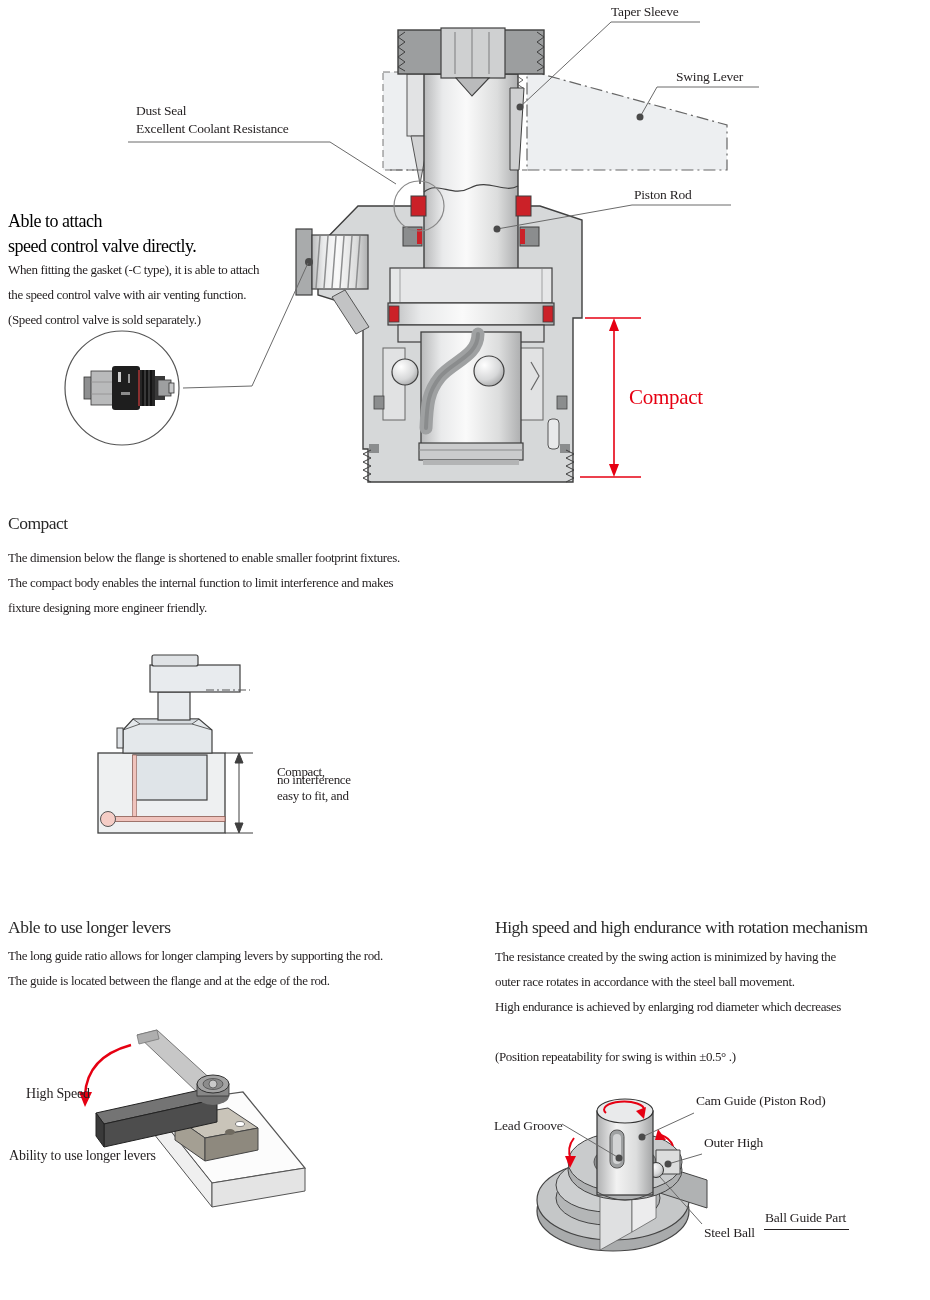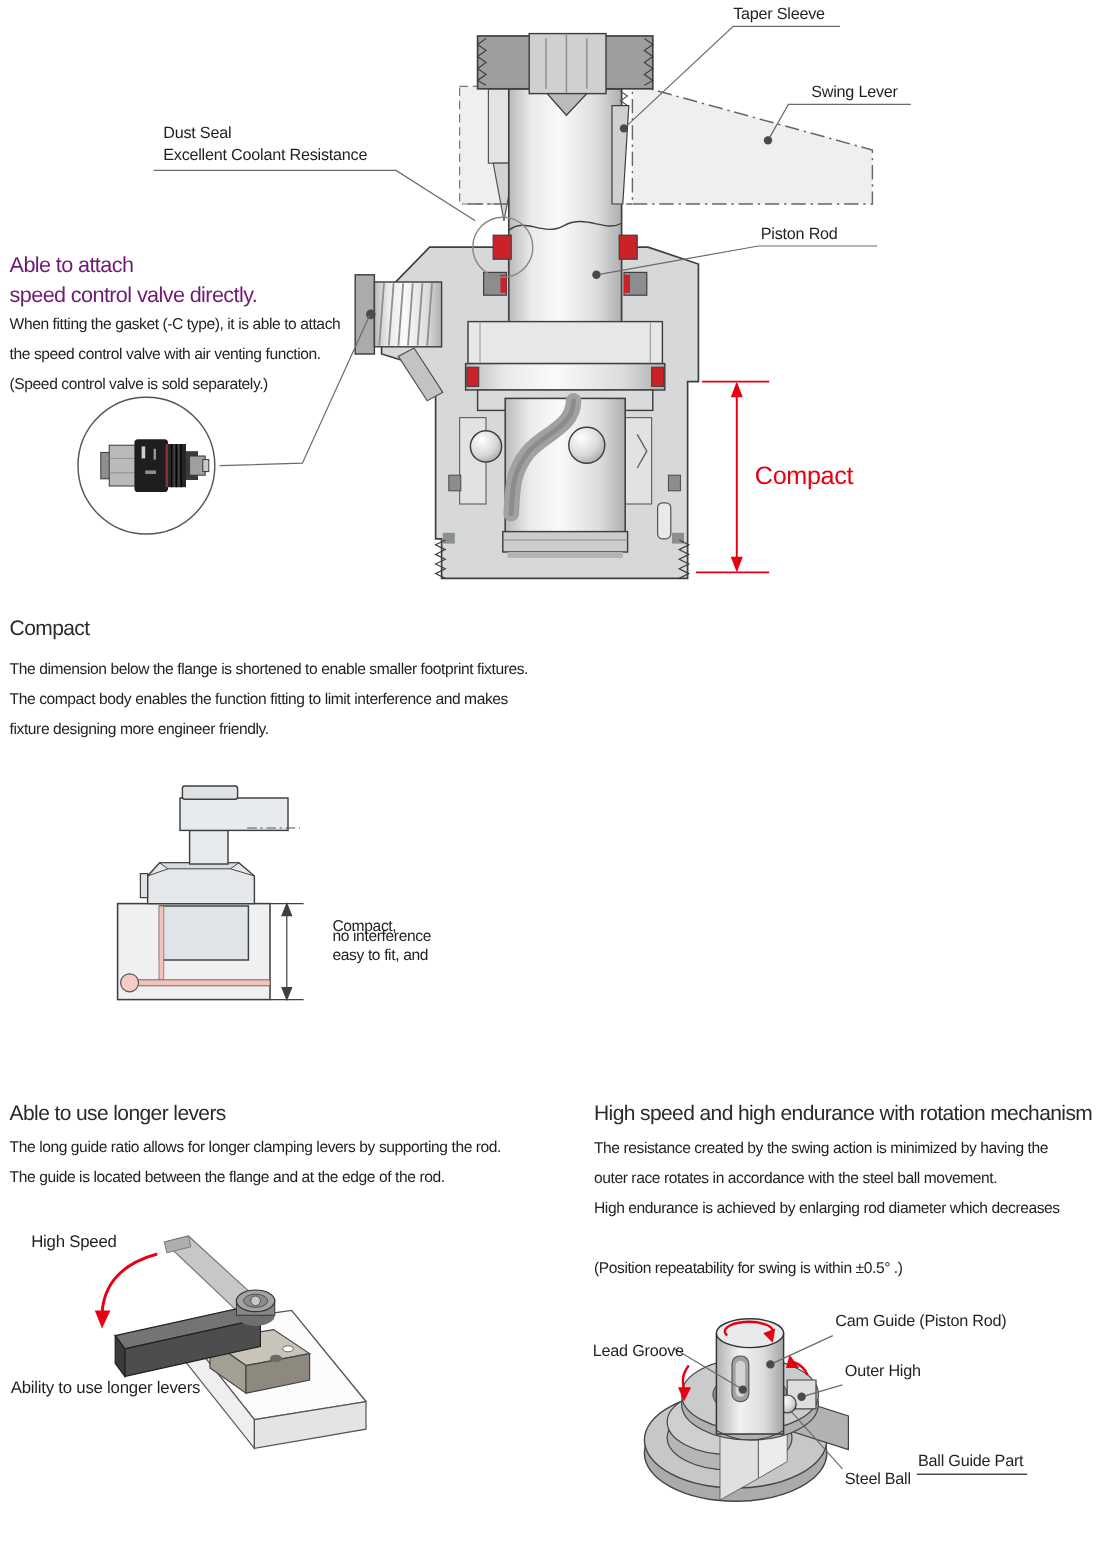--- a/index.html
+++ b/index.html
@@ -1,22 +1,22 @@
 <!DOCTYPE html>
 <html><head>
 <meta charset="utf-8">
 <style>
   html,body{margin:0;padding:0;}
   body{background:#ffffff;}
   #page{position:relative;width:930px;height:1300px;background:#fff;overflow:hidden;
-        font-family:Liberation Sans, sans-serif;color:#231f20;}
+        font-family:Liberation Serif, serif;color:#231f20;}
   .abs{position:absolute;white-space:nowrap;}
   .callout{font-size:13.5px;letter-spacing:-0.2px;color:#231f20;}
   .h2{font-size:17.5px;letter-spacing:-0.5px;color:#2a2a2a;}
-  .h2big{font-size:18px;letter-spacing:-0.5px;color:#701a75;}
+  .h2big{font-size:18px;letter-spacing:-0.5px;color:#000000;}
   .body-line{font-size:13px;letter-spacing:-0.35px;color:#231f20;}
   .note-line{font-size:13px;letter-spacing:-0.3px;color:#231f20;margin-left:16px;}
   .red-dim{font-size:21px;letter-spacing:-0.3px;color:#e60012;}
   .underlined{border-bottom:1.5px solid #231f20;padding:0 3px 3px 1px;}
   svg{position:absolute;}
 </style>
 </head>
 <body>
 
 <div id="page">
@@ -162,21 +162,21 @@
   <div class="abs red-dim" style="left:629px;top:385px">Compact</div>
 
   <div class="abs h2big" style="left:8px;top:211px">Able to attach</div>
   <div class="abs h2big" style="left:8px;top:236px">speed control valve directly.</div>
   <div class="abs body-line" style="left:8px;top:262px">When fitting the gasket (-C type), it is able to attach</div>
   <div class="abs body-line" style="left:8px;top:287px">the speed control valve with air venting function.</div>
   <div class="abs body-line" style="left:8px;top:312px">(Speed control valve is sold separately.)</div>
 
   <div class="abs h2" style="left:8px;top:513px">Compact</div>
   <div class="abs body-line" style="left:8px;top:550px">The dimension below the flange is shortened to enable smaller footprint fixtures.</div>
-  <div class="abs body-line" style="left:8px;top:575px">The compact body enables the function fitting to limit interference and makes</div>
+  <div class="abs body-line" style="left:8px;top:575px">The compact body enables the internal function to limit interference and makes</div>
   <div class="abs body-line" style="left:8px;top:600px">fixture designing more engineer friendly.</div>
 
   <svg style="left:0;top:640px" width="460" height="210" viewBox="0 0 460 210">
     <rect x="98" y="113" width="127" height="80" fill="#eef0f1" stroke="#3f3f3f" stroke-width="1.3"></rect>
     <rect x="133" y="115" width="74" height="45" fill="#dfe4e8" stroke="#3f3f3f" stroke-width="1.2"></rect>
     <rect x="132.5" y="115" width="4" height="64" fill="#f0c3bc" stroke="#8a5a52" stroke-width="0.6"></rect>
     <rect x="110" y="176.5" width="115" height="5" fill="#f0c3bc" stroke="#8a5a52" stroke-width="0.8"></rect>
     <circle cx="108" cy="179" r="7.5" fill="#f5cdc6" stroke="#555" stroke-width="1"></circle>
     <polygon points="123,90 133,79 199,79 212,90 212,113 123,113" fill="#e4e8eb" stroke="#3f3f3f" stroke-width="1.2"></polygon>
     <polygon points="133,79 199,79 192,84 140,84" fill="#d6dbdf" stroke="#3f3f3f" stroke-width="0.8"></polygon>
@@ -232,21 +232,21 @@
       <ellipse cx="213" cy="64" rx="16" ry="9" fill="#a3a3a3" stroke="#333" stroke-width="1"></ellipse>
       <ellipse cx="213" cy="64" rx="10" ry="5.5" fill="#8c8c8c" stroke="#444" stroke-width="0.7"></ellipse>
       <circle cx="213" cy="64" r="4" fill="#c9c9c9" stroke="#444" stroke-width="0.7"></circle>
     </g>
 
     <g>
       <path d="M131,25 Q87,37 85,75" stroke="#e60012" stroke-width="2.4" fill="none"></path>
       <polygon points="79,72 92,72 85,87" fill="#e60012"></polygon>
     </g>
   </svg>
-  <div class="abs callout" style="left:26px;top:1026px;font-size:14px">High Speed</div>
+  <div class="abs callout" style="left:26px;top:1086px;font-size:14px">High Speed</div>
   <div class="abs callout" style="left:9px;top:1148px;font-size:14px">Ability to use longer levers</div>
 
   <div class="abs h2" style="left:495px;top:917px">High speed and high endurance with rotation mechanism</div>
   <div class="abs body-line" style="left:495px;top:949px">The resistance created by the swing action is minimized by having the</div>
   <div class="abs body-line" style="left:495px;top:974px">outer race rotates in accordance with the steel ball movement.</div>
   <div class="abs body-line" style="left:495px;top:999px">High endurance is achieved by enlarging rod diameter which decreases</div>
   <div class="abs body-line" style="left:495px;top:1049px">(Position repeatability for swing is within ±0.5° .)</div>
 
   <svg style="left:470px;top:1080px" width="460" height="220" viewBox="0 0 460 220">
     <defs>

